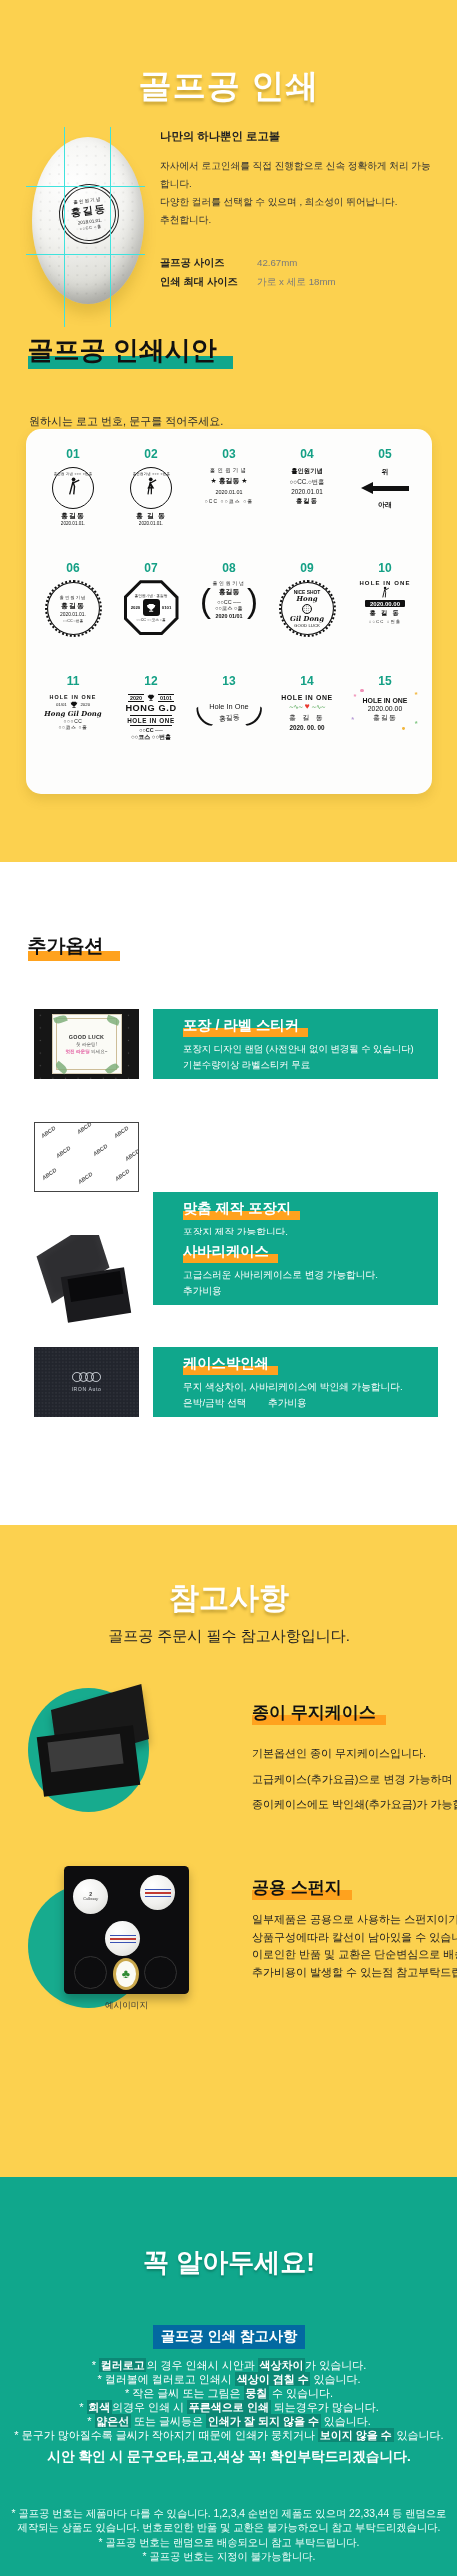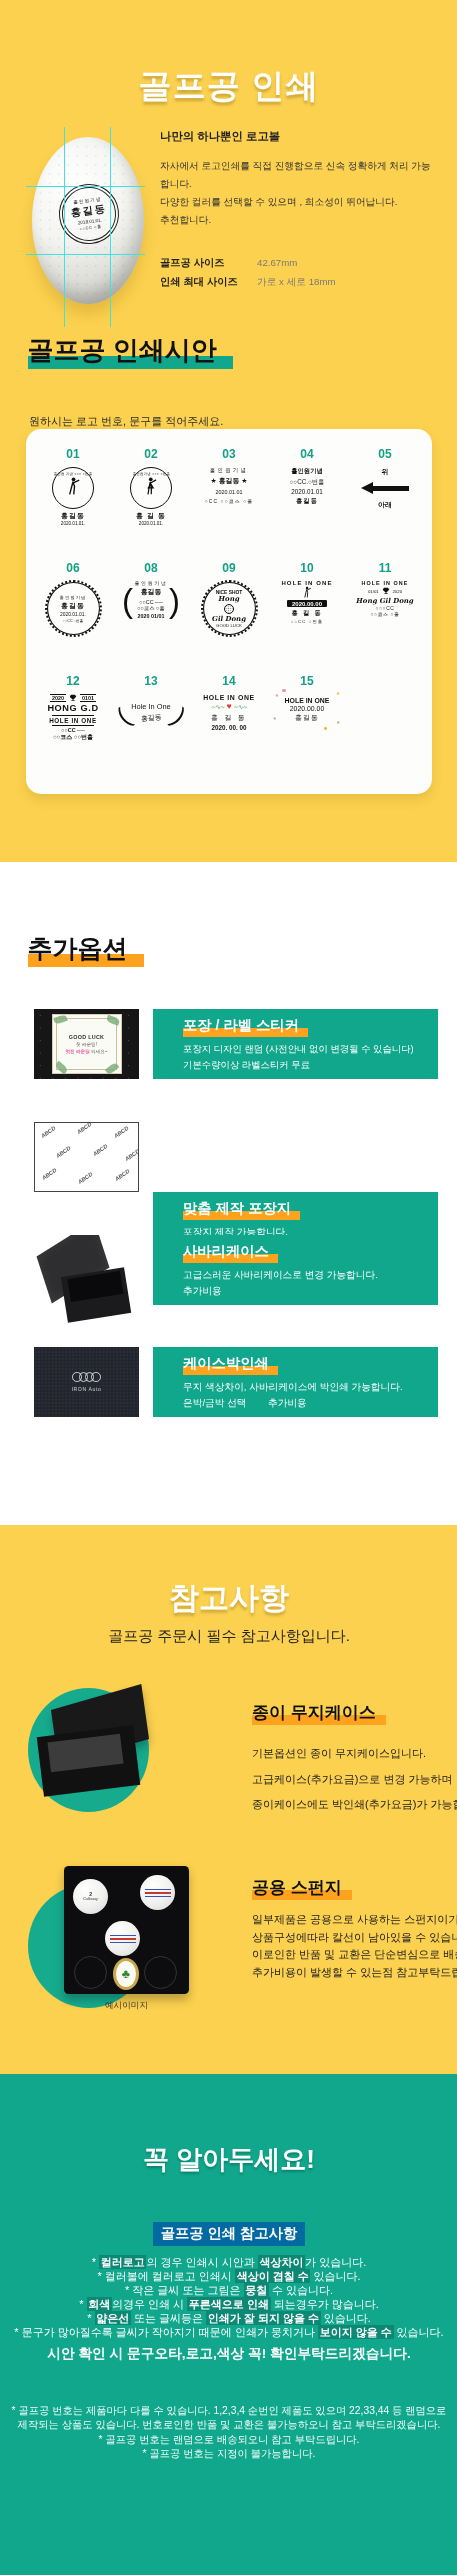--- a/index.html
+++ b/index.html
@@ -121,21 +121,21 @@
     transform:rotate(-9deg);}
   .sv-pad{position:absolute;left:35px;top:40px;width:53px;height:23px;background:#0a0a0c;transform:rotate(-9deg);}
   .img-foil{background:#22252d;display:flex;flex-direction:column;align-items:center;justify-content:center;gap:3.4px;
     background-image:radial-gradient(rgba(255,255,255,.05) 0.6px, transparent 0.9px);background-size:3.4px 3.4px;}
   .rings{display:flex;}
   .rings span{width:9.7px;height:9.7px;border:0.8px solid #cfd4da;border-radius:50%;margin-left:-3.4px;}
   .rings span:first-child{margin-left:0;}
   .foil-text{font-size:5.2px;color:#c9ced5;letter-spacing:0.6px;}
 
   
-  .sec3{height:549px;background:#fcd14f;}
+  .sec3{height:652px;background:#fcd14f;}
   .ref-title{position:absolute;top:53px;left:0;width:100%;text-align:center;margin:0;
     font-size:30px;font-weight:900;color:#fff;text-shadow:0 2.9px 2.9px rgba(90,70,0,.30);}
   .ref-sub{position:absolute;top:102px;left:0;width:100%;text-align:center;font-size:15px;color:#222;}
   .ref-circle{position:absolute;width:121px;height:124px;border-radius:50%;background:#17ab8e;}
   .rc1{left:27.5px;top:163px;}
   .rc2{left:27.5px;top:359px;}
   .bx-lid{position:absolute;left:53px;top:172px;width:94px;height:55px;background:#191919;
     transform:rotate(-16deg) skewX(-8deg);box-shadow:0 5.7px 8px rgba(0,0,0,.25);}
   .bx-base{position:absolute;left:40px;top:206px;width:97px;height:60px;background:#111;transform:rotate(-7deg);}
   .bx-inner{position:absolute;left:49px;top:213px;width:73px;height:30px;background:#3c3c3c;transform:rotate(-7deg);}
@@ -289,20 +289,40 @@
         <div class="stamp">
           <div class="st-circle2">
             <span class="tx7" style="letter-spacing:1.1px">홀인원기념</span>
             <span class="tx12 bold" style="letter-spacing:1.1px;margin:1.1px 0">홍길동</span>
             <span class="tx8">2020.01.01.</span>
             <span class="tx6" style="margin-top:1.1px">○○CC ○번홀</span>
           </div>
         </div>
       </div>
 
+      <div class="cell">
+        <div class="dnum">07</div>
+        <div class="stamp">
+          <div class="oct">
+              <div class="oct-in">
+            <span class="tx6">홀인원기념 · 홍길동</span>
+            <div style="display:flex;align-items:center;gap:2.3px">
+              <span class="tx7 bold">2020</span>
+              <div class="trophy-box">
+                <svg viewBox="0 0 20 20">
+                      <path d="M5 2h10v2h3c0 4-2 6-4 6.5A5 5 0 0 1 11 13v2h3v2H6v-2h3v-2a5 5 0 0 1-3-2.5C4 10.5 2 8 2 4h3z" fill="currentColor"></path>
+                    </svg>
+              </div>
+              <span class="tx7 bold">0101</span>
+            </div>
+            <span class="tx6">○○CC ○○코스 ○홀</span>
+          </div>
+            </div>
+        </div>
+      </div>
 
       <div class="cell">
         <div class="dnum">08</div>
         <div class="stamp wreath">
           <span class="wl">(</span>
           <span class="wr">)</span>
           <span class="tx8" style="letter-spacing:1.7px">홀인원기념</span>
           <span class="tx12 bold" style="margin:1.1px 0">홍길동</span>
           <span class="tx9">○○CC ──</span>
           <span class="tx9">○○코스 ○홀</span>
@@ -409,21 +429,21 @@
           <span class="tx12 bold">HOLE IN ONE</span>
           <span class="tx12" style="margin-top:1.1px">2020.00.00</span>
           <span class="tx12" style="margin-top:1.1px;letter-spacing:1.1px">홍길동</span>
         </div>
       </div>
     </div>
   </div>
 
   <div class="sec sec2">
     <div class="h2-wrap2">
-      <h2 class="h2 orange" style="font-size:25px">추가옵션</h2>
+      <h2 class="h2 orange" style="font-size:19px">추가옵션</h2>
     </div>
 
     <div class="opt-row" style="top:147px">
       <div class="opt-img img-sticker">
         <div class="sticker">
           <span class="leaf lf1"></span>
           <span class="leaf lf2"></span>
           <span class="leaf lf3"></span>
           <span class="leaf lf4"></span>
           <span class="stk-top">GOOD LUCK</span>

